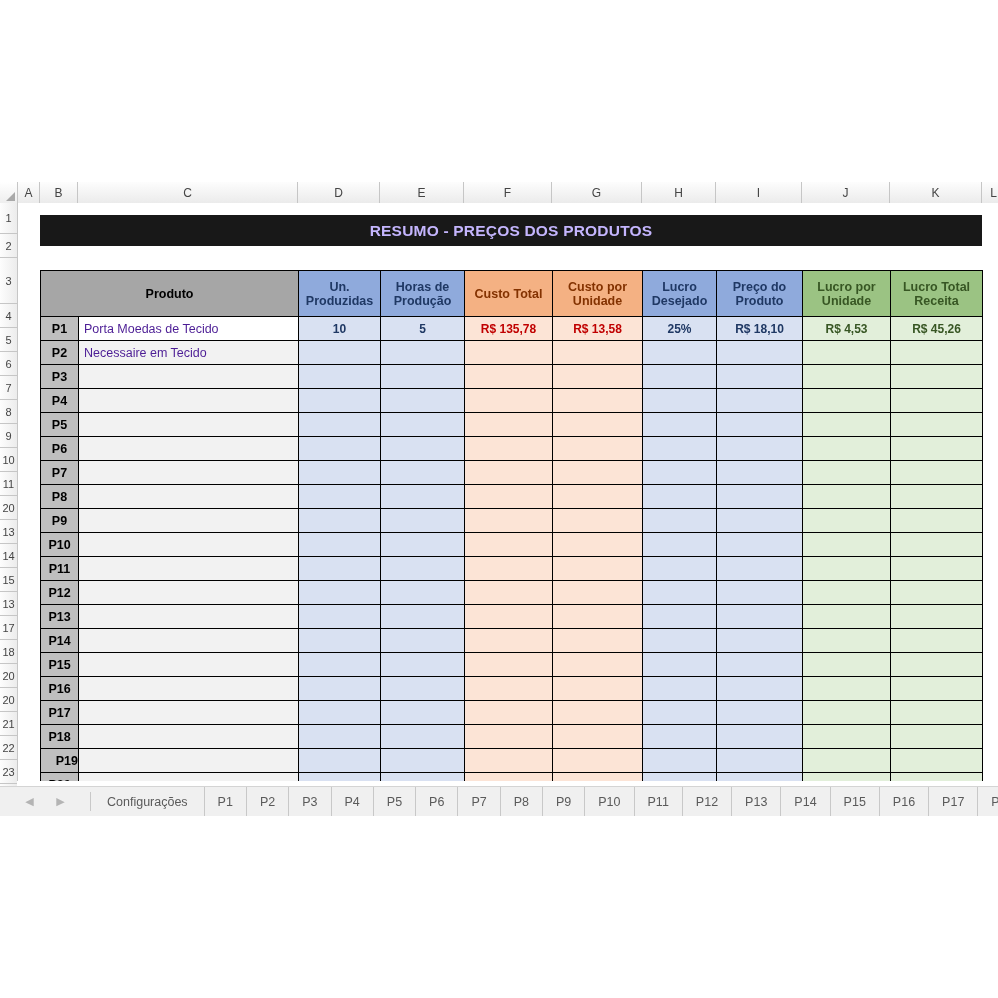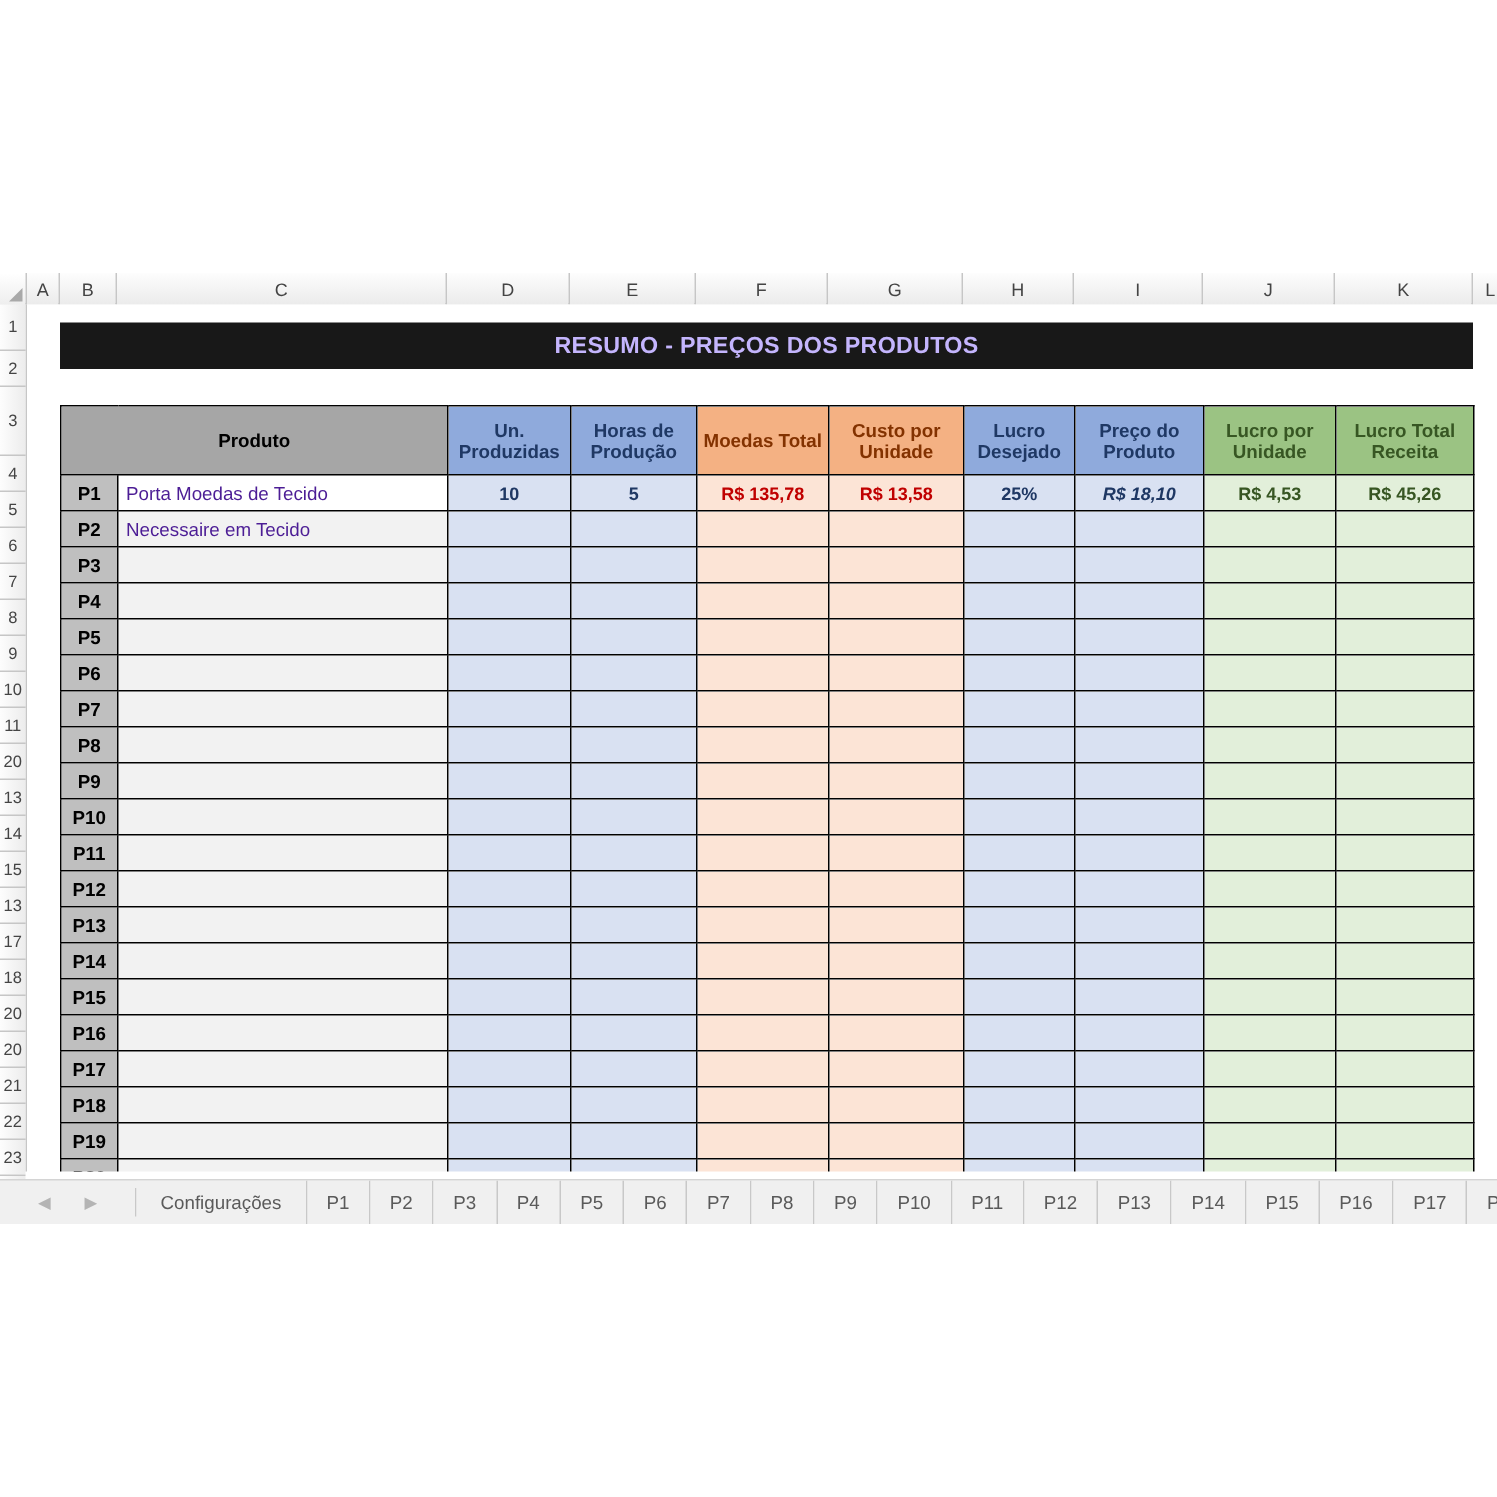--- a/index.html
+++ b/index.html
@@ -283,21 +283,21 @@
             </th>
             <th class="hdr hdr-blue">
               <span>Un.</span><br>
               <span>Produzidas</span>
             </th>
             <th class="hdr hdr-blue">
               <span>Horas de</span><br>
               <span>Produção</span>
             </th>
             <th class="hdr hdr-orange">
-              <span>Moedas Total</span>
+              <span>Custo Total</span>
             </th>
             <th class="hdr hdr-orange">
               <span>Custo por</span><br>
               <span>Unidade</span>
             </th>
             <th class="hdr hdr-blue">
               <span>Lucro</span><br>
               <span>Desejado</span>
             </th>
             <th class="hdr hdr-blue">
@@ -316,21 +316,21 @@
         </thead>
         <tbody id="table-body">
             <tr>
               <td class="c-code" style="height: 24px;">P1</td>
               <td class="c-name first" style="height: 24px;">Porta Moedas de Tecido</td>
               <td class="c-blue" style="height: 24px;">10</td>
               <td class="c-blue" style="height: 24px;">5</td>
               <td class="c-orange" style="height: 24px;">R$ 135,78</td>
               <td class="c-orange" style="height: 24px;">R$ 13,58</td>
               <td class="c-blue" style="height: 24px;">25%</td>
-              <td class="c-blue" style="height: 24px; font-style: italic;">R$ 18,10</td>
+              <td class="c-blue" style="height: 24px;">R$ 18,10</td>
               <td class="c-green" style="height: 24px;">R$ 4,53</td>
               <td class="c-green" style="height: 24px;">R$ 45,26</td>
             </tr>
             <tr>
               <td class="c-code" style="height: 24px;">P2</td>
               <td class="c-name" style="height: 24px;">Necessaire em Tecido</td>
               <td class="c-blue" style="height: 24px;"></td>
               <td class="c-blue" style="height: 24px;"></td>
               <td class="c-orange" style="height: 24px;"></td>
               <td class="c-orange" style="height: 24px;"></td>
@@ -525,21 +525,21 @@
               <td class="c-blue" style="height: 24px;"></td>
               <td class="c-blue" style="height: 24px;"></td>
               <td class="c-orange" style="height: 24px;"></td>
               <td class="c-orange" style="height: 24px;"></td>
               <td class="c-blue" style="height: 24px;"></td>
               <td class="c-blue" style="height: 24px;"></td>
               <td class="c-green" style="height: 24px;"></td>
               <td class="c-green" style="height: 24px;"></td>
             </tr>
             <tr>
-              <td class="c-code" style="height: 24px;">P19</td>
+              <td class="c-code" style="height: 24px; text-align: right;">P19</td>
               <td class="c-name" style="height: 24px;"></td>
               <td class="c-blue" style="height: 24px;"></td>
               <td class="c-blue" style="height: 24px;"></td>
               <td class="c-orange" style="height: 24px;"></td>
               <td class="c-orange" style="height: 24px;"></td>
               <td class="c-blue" style="height: 24px;"></td>
               <td class="c-blue" style="height: 24px;"></td>
               <td class="c-green" style="height: 24px;"></td>
               <td class="c-green" style="height: 24px;"></td>
             </tr>

